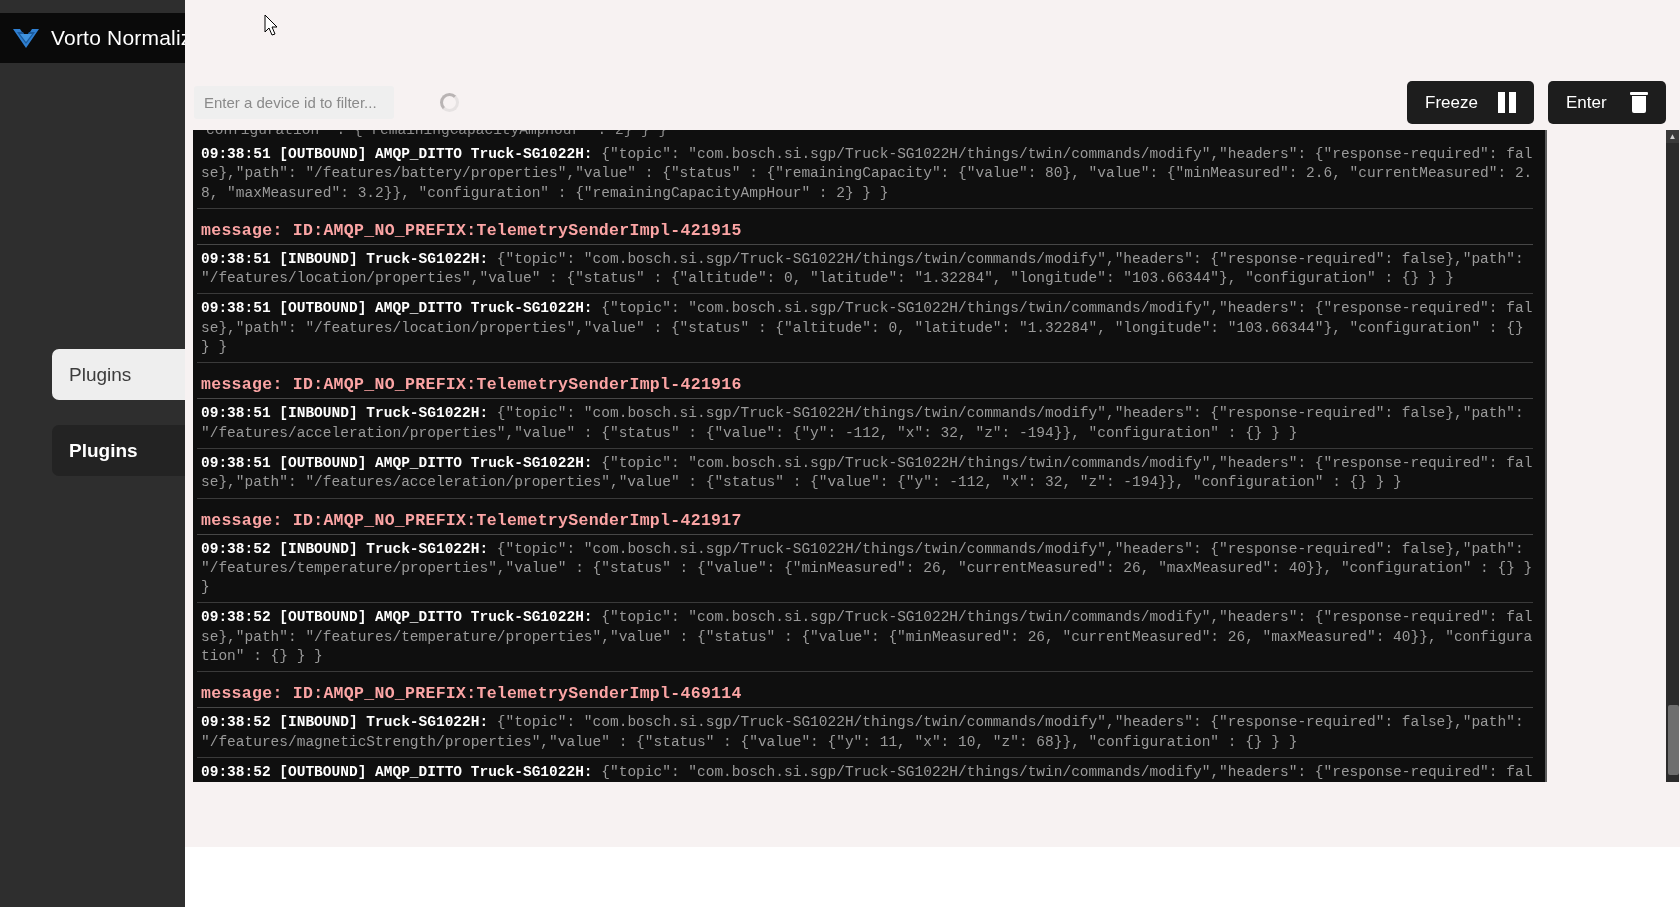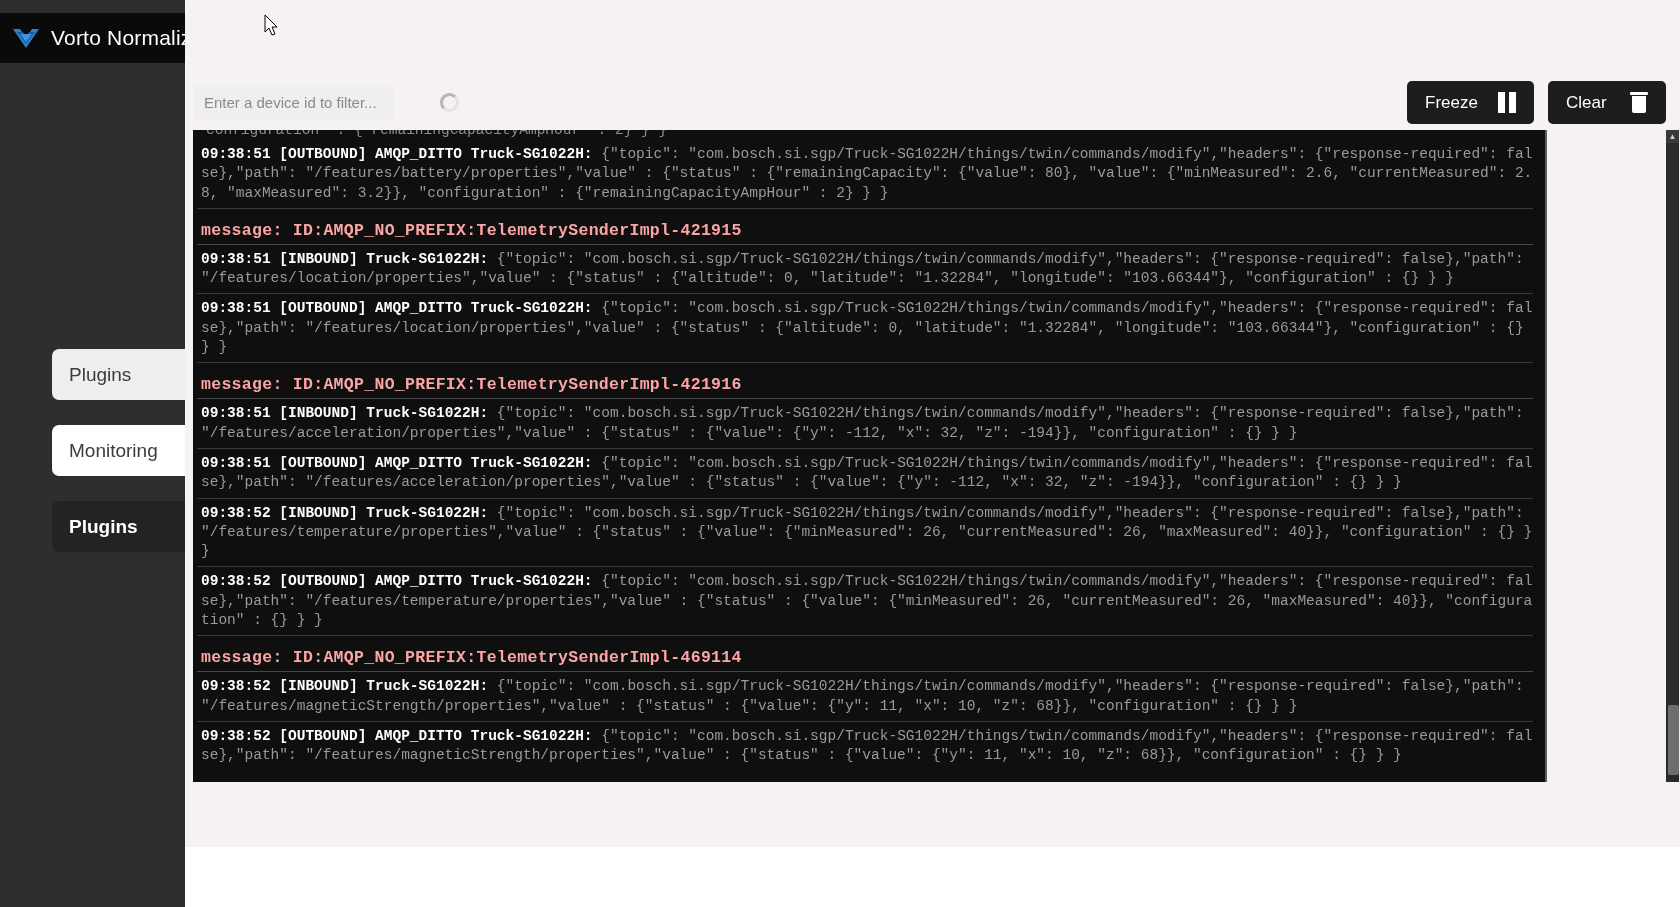--- a/index.html
+++ b/index.html
@@ -271,23 +271,20 @@
         <path d="M9 9 L21 9 L15 17 Z" fill="#3f93e0"></path>
       </svg>
     </span>
     <span class="brand-title">Vorto Normalizer</span>
   </div>
 
   <div class="nav">
     <div class="nav-item plugins">
       <span>Plugins</span>
     </div>
-    <div class="nav-item monitoring">
-      <span>Monitoring</span>
-    </div>
     <div class="nav-item settings">
       <span>Plugins</span>
     </div>
   </div>
 
   <div class="main-panel"></div>
 
   <div class="toolbar">
     <div class="filter-wrap">
       <input class="filter-input" type="text" placeholder="Enter a device id to filter..." style="">
@@ -296,21 +293,21 @@
 
     <div class="toolbar-right">
       <button class="tb-btn">
         <span>Freeze</span>
         <span class="icon-pause">
             <i></i>
             <i></i>
           </span>
       </button>
       <button class="tb-btn">
-        <span>Clear</span>
+        <span>Enter</span>
         <span class="icon-trash">
           <span class="lid"></span>
             <span class="body"></span>
         </span>
       </button>
     </div>
   </div>
 
   <div class="console">
     <div class="console-inner">
@@ -326,20 +323,21 @@
           <div class="log-entry">
             <div class="log-text"><span class="meta">09:38:51 [OUTBOUND] AMQP_DITTO Truck-SG1022H:</span><span> {"topic": "com.bosch.si.sgp/Truck-SG1022H/things/twin/commands/modify","headers": {"response-required": false},"path": "/features/location/properties","value" : {"status" : {"altitude": 0, "latitude": "1.32284", "longitude": "103.66344"}, "configuration" : {} } }</span></div>
           </div>
           <div class="msg-header">message: ID:AMQP_NO_PREFIX:TelemetrySenderImpl-421916</div>
           <div class="log-entry">
             <div class="log-text"><span class="meta">09:38:51 [INBOUND] Truck-SG1022H:</span><span> {"topic": "com.bosch.si.sgp/Truck-SG1022H/things/twin/commands/modify","headers": {"response-required": false},"path": "/features/acceleration/properties","value" : {"status" : {"value": {"y": -112, "x": 32, "z": -194}}, "configuration" : {} } }</span></div>
           </div>
           <div class="log-entry">
             <div class="log-text"><span class="meta">09:38:51 [OUTBOUND] AMQP_DITTO Truck-SG1022H:</span><span> {"topic": "com.bosch.si.sgp/Truck-SG1022H/things/twin/commands/modify","headers": {"response-required": false},"path": "/features/acceleration/properties","value" : {"status" : {"value": {"y": -112, "x": 32, "z": -194}}, "configuration" : {} } }</span></div>
           </div>
+          <div class="msg-header">message: ID:AMQP_NO_PREFIX:TelemetrySenderImpl-421917</div>
           <div class="log-entry">
             <div class="log-text"><span class="meta">09:38:52 [INBOUND] Truck-SG1022H:</span><span> {"topic": "com.bosch.si.sgp/Truck-SG1022H/things/twin/commands/modify","headers": {"response-required": false},"path": "/features/temperature/properties","value" : {"status" : {"value": {"minMeasured": 26, "currentMeasured": 26, "maxMeasured": 40}}, "configuration" : {} } }</span></div>
           </div>
           <div class="log-entry">
             <div class="log-text"><span class="meta">09:38:52 [OUTBOUND] AMQP_DITTO Truck-SG1022H:</span><span> {"topic": "com.bosch.si.sgp/Truck-SG1022H/things/twin/commands/modify","headers": {"response-required": false},"path": "/features/temperature/properties","value" : {"status" : {"value": {"minMeasured": 26, "currentMeasured": 26, "maxMeasured": 40}}, "configuration" : {} } }</span></div>
           </div>
           <div class="msg-header">message: ID:AMQP_NO_PREFIX:TelemetrySenderImpl-469114</div>
           <div class="log-entry">
             <div class="log-text"><span class="meta">09:38:52 [INBOUND] Truck-SG1022H:</span><span> {"topic": "com.bosch.si.sgp/Truck-SG1022H/things/twin/commands/modify","headers": {"response-required": false},"path": "/features/magneticStrength/properties","value" : {"status" : {"value": {"y": 11, "x": 10, "z": 68}}, "configuration" : {} } }</span></div>
           </div>

